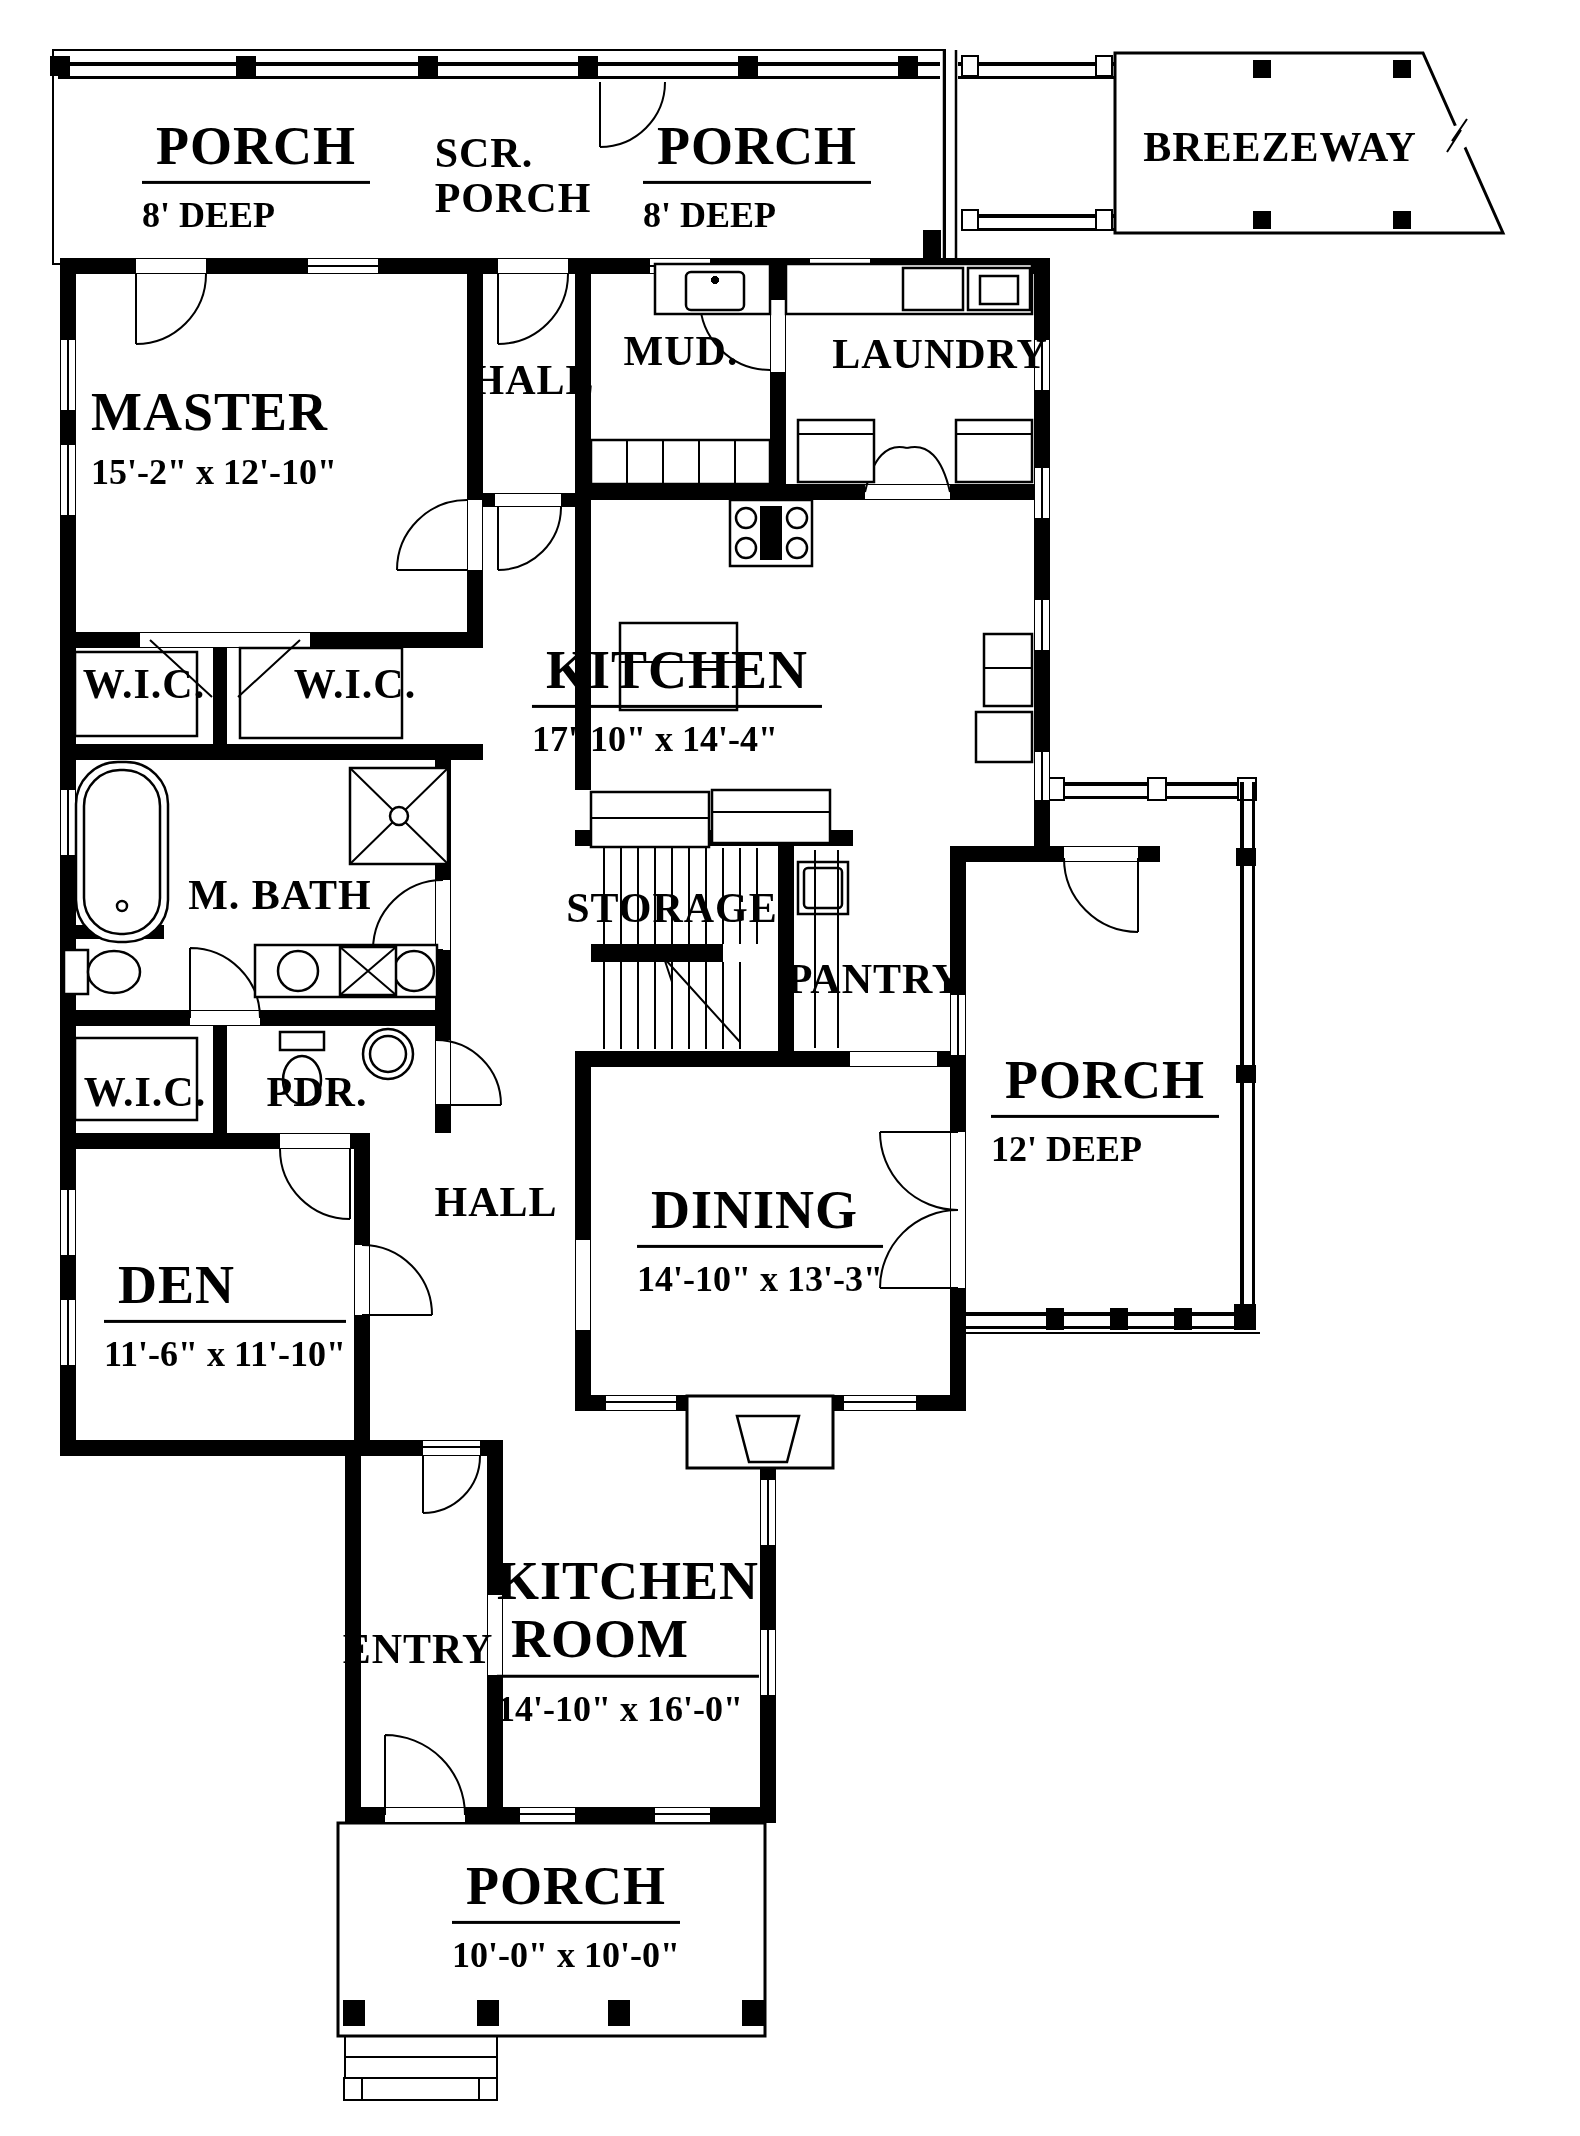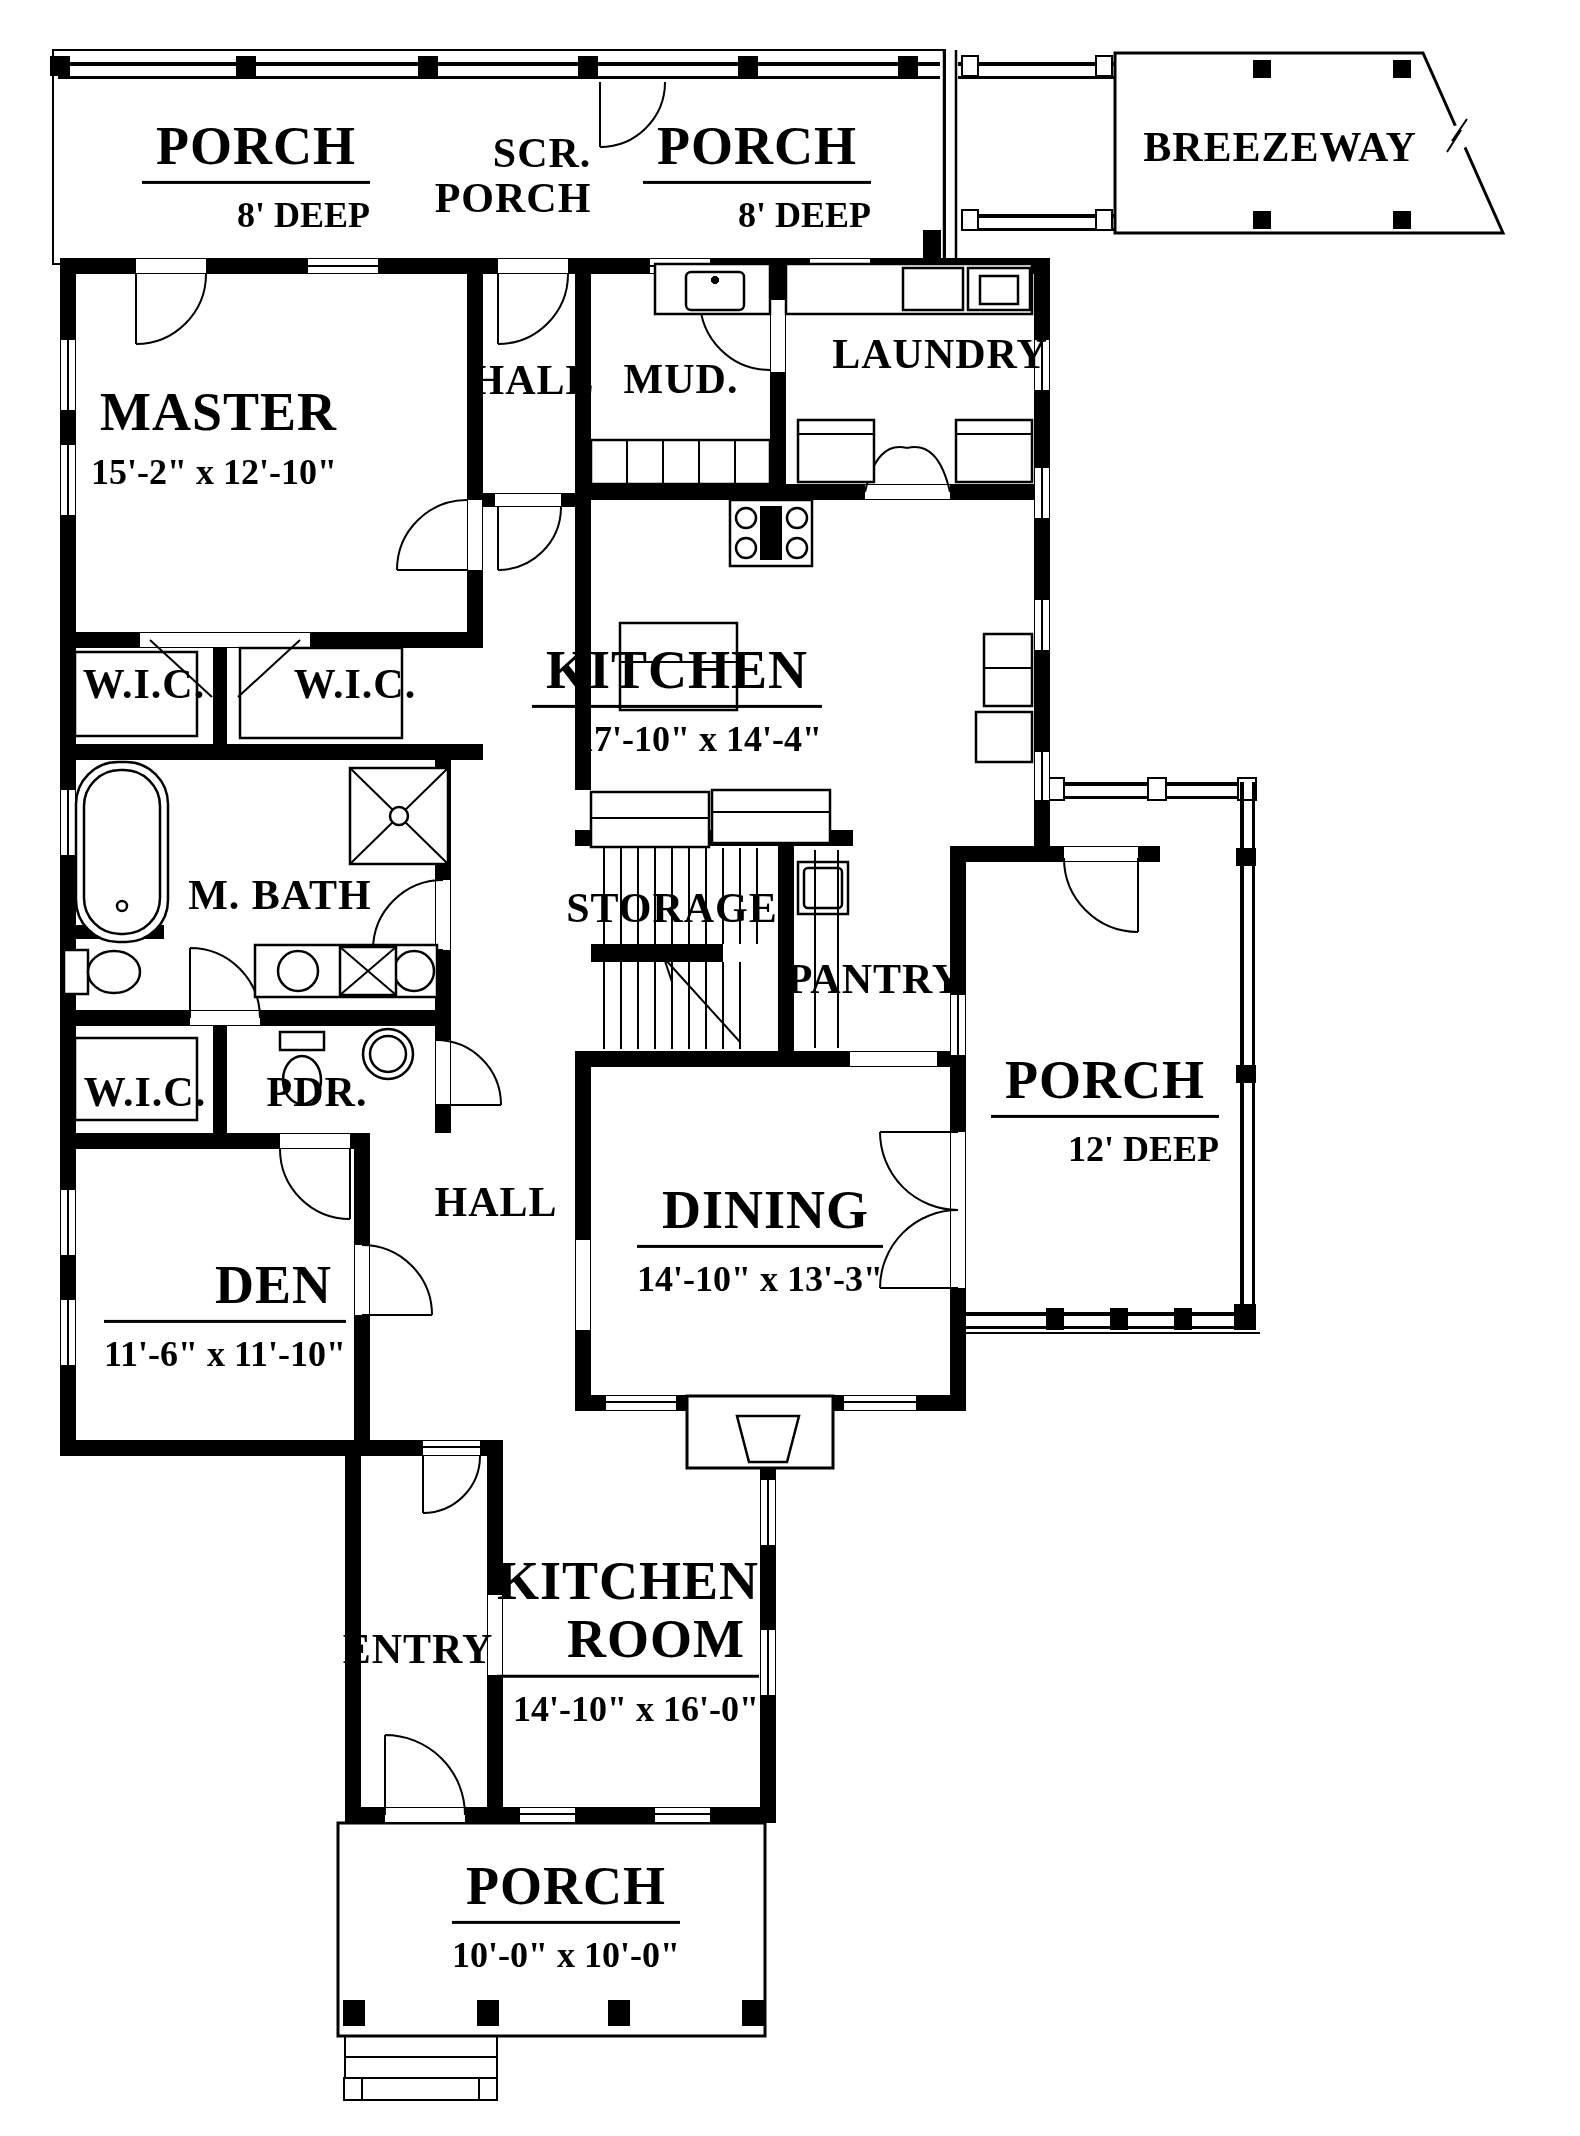--- a/index.html
+++ b/index.html
@@ -1,18 +1,18 @@
 <!DOCTYPE html>
 <html><head>
 <meta charset="utf-8">
 <style>
   html,body{margin:0;padding:0;background:#fff;}
   #plan{position:relative;width:1580px;height:2136px;background:#ffffff;overflow:hidden;}
   #plan svg{position:absolute;left:0;top:0;}
-  .lbl{position:absolute;transform:translate(-50%,-50%);text-align:right;
+  .lbl{position:absolute;transform:translate(-50%,-50%);text-align:left;
        font-family:"Liberation Serif","DejaVu Serif",serif;font-weight:bold;color:#000;
        white-space:nowrap;line-height:1.08;letter-spacing:1px;}
   .xl{font-size:54px;}
   .md{font-size:42px;}
   .dim{font-size:36px;display:block;margin-top:12px;letter-spacing:0;}
   .u{display:inline-block;border-bottom:3px solid #000;padding:0 14px 6px;}
   .ln{display:block;}
   .wall{fill:#000;shape-rendering:crispEdges;}
   .gap{fill:#fff;shape-rendering:crispEdges;}
   .thin{fill:none;stroke:#000;stroke-width:2.5;}
@@ -314,21 +314,21 @@
 
   <div class="lbl xl" style="left:214px;top:438px">
     <span class="ln">MASTER</span>
     <span class="dim">15'-2" x 12'-10"</span>
   </div>
 
   <div class="lbl md" style="left:533px;top:381px">
     <span class="ln">HALL</span>
   </div>
 
-  <div class="lbl md" style="left:681px;top:380px">
+  <div class="lbl md" style="left:681px;top:352px">
     <span class="ln">MUD.</span>
   </div>
 
   <div class="lbl md" style="left:940px;top:355px">
     <span class="ln">LAUNDRY</span>
   </div>
 
   <div class="lbl xl" style="left:677px;top:700px">
     <span class="ln u">KITCHEN</span>
     <span class="dim">17'-10" x 14'-4"</span>

